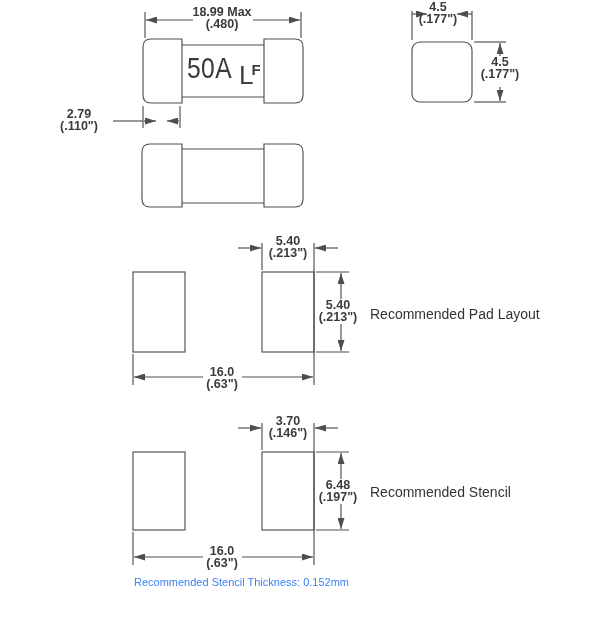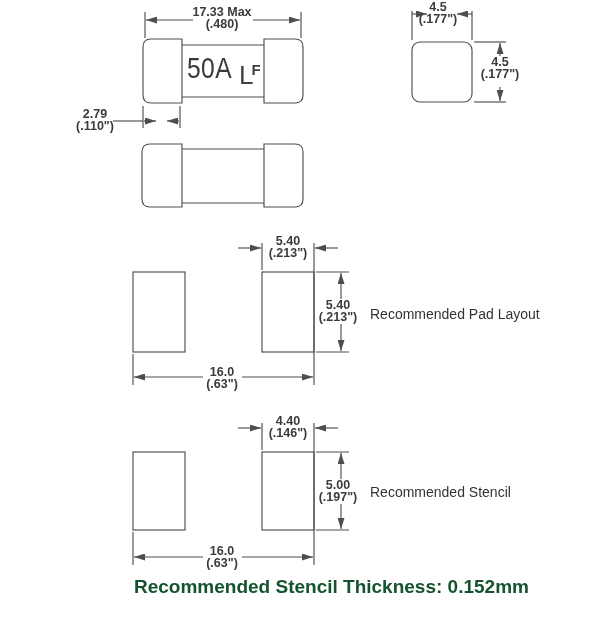--- a/index.html
+++ b/index.html
@@ -20,21 +20,21 @@
   .rating{
     position:absolute;left:187px;top:53px;font-size:30px;line-height:30px;font-weight:normal;
     color:#3a3a3a;transform:scaleX(0.82);transform-origin:left top;white-space:nowrap;letter-spacing:0.5px;
   }
   .lf-logo{
     position:absolute;left:239px;top:57px;font-size:26px;line-height:26px;font-weight:normal;
     color:#404040;white-space:nowrap;
   }
   .lf-logo .lf-f{font-size:15px;vertical-align:9px;margin-left:-2px;font-weight:bold;}
   .footer-note{
-    position:absolute;left:134px;top:576px;font-size:19px;font-weight:bold;color:#14532d;white-space:nowrap;
+    position:absolute;left:134px;top:576px;font-size:11px;font-weight:normal;color:#3b82f6;white-space:nowrap;
   }
 </style>
 </head>
 <body>
 
 <div class="canvas">
 
   <svg width="600" height="632" viewBox="0 0 600 632">
     <defs>
       <marker id="arrow" viewBox="0 0 11 7" refX="11" refY="3.5" markerWidth="11" markerHeight="7" orient="auto" markerUnits="userSpaceOnUse">
@@ -124,25 +124,25 @@
     </g>
   </svg>
 
   <div class="rating">50A</div>
 
   <div class="lf-logo">
     <span>L</span><span class="lf-f">F</span>
   </div>
 
   <div class="dim" style="left:222px;top:7px">
-    <div>17.33 Max</div>
+    <div>18.99 Max</div>
     <div>(.480)</div>
   </div>
 
-  <div class="dim" style="left:95px;top:109px">
+  <div class="dim" style="left:79px;top:109px">
     <div>2.79</div>
     <div>(.110")</div>
   </div>
 
   <div class="dim" style="left:438px;top:2px">
     <div>4.5</div>
     <div>(.177")</div>
   </div>
 
   <div class="dim" style="left:500px;top:57px">
@@ -161,26 +161,26 @@
   </div>
 
   <div class="dim" style="left:222px;top:367px">
     <div>16.0</div>
     <div>(.63")</div>
   </div>
 
   <div class="title" style="left:370px;top:306px">Recommended Pad Layout</div>
 
   <div class="dim" style="left:288px;top:416px">
-    <div>4.40</div>
+    <div>3.70</div>
     <div>(.146")</div>
   </div>
 
   <div class="dim" style="left:338px;top:480px">
-    <div>5.00</div>
+    <div>6.48</div>
     <div>(.197")</div>
   </div>
 
   <div class="dim" style="left:222px;top:546px">
     <div>16.0</div>
     <div>(.63")</div>
   </div>
 
   <div class="title" style="left:370px;top:484px">
     <div>Recommended Stencil</div>

